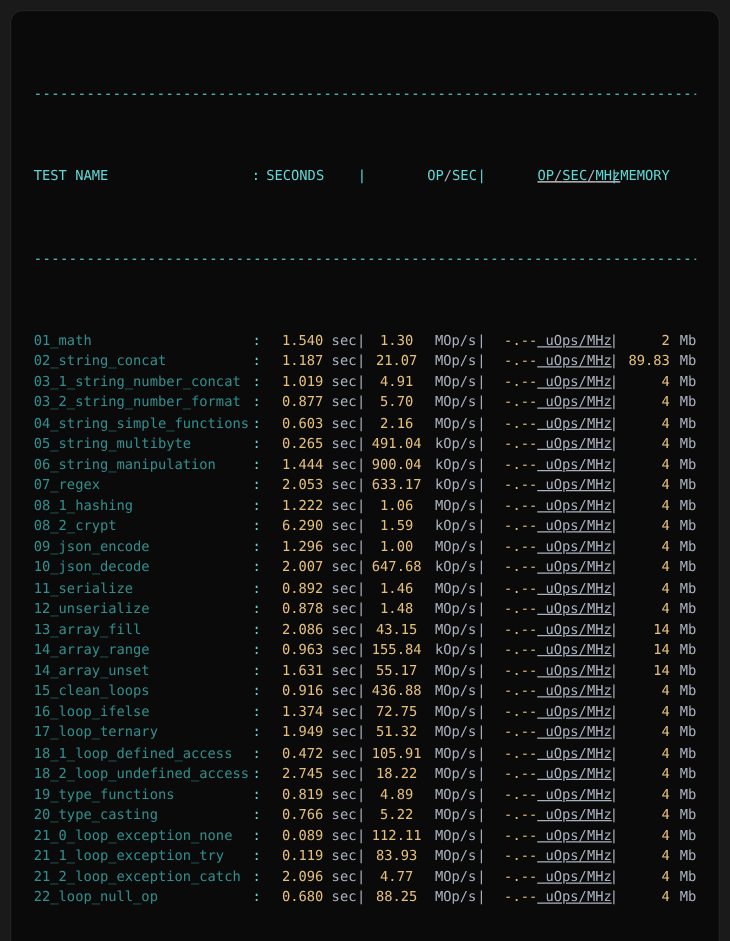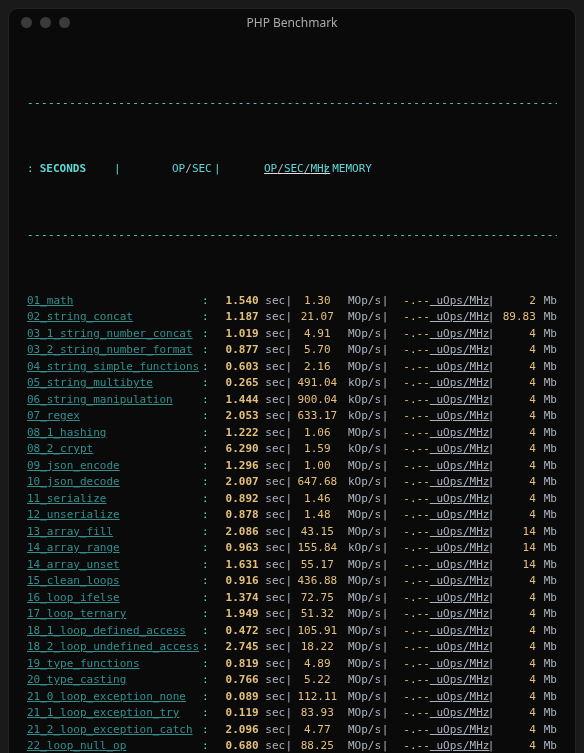--- a/index.html
+++ b/index.html
@@ -47,27 +47,27 @@
     color: #aaa;
     font-size: 12px;
     font-family: -apple-system, system-ui, sans-serif;
   }
   .term {
     padding: 8px 18px 4px 18px;
     white-space: pre;
   }
   .row { display: flex; }
   .cyan  { color: #5fd7d7; }
-  .teal  { color: #338f8f; text-decoration: underline; }
+  .teal  { color: #338f8f; }
   .yellow{ color: #e5c07b; }
   .gray  { color: #abb2bf; }
 
   .c-name  { width: 182px; display:inline-block; overflow:hidden; }
   .c-sep   { width: 12px;  display:inline-block; text-align:left; }
-  .c-secv  { width: 47px;  display:inline-block; text-align:right;font-weight:bold; }
+  .c-secv  { width: 47px;  display:inline-block; text-align:right; }
   .c-secu  { width: 28px;  display:inline-block; text-align:left; }
   .c-bar   { width: 8px;   display:inline-block; text-align:left; }
   .c-opv   { width: 50px;  display:inline-block; text-align:center; }
   .c-opu   { width: 42px;  display:inline-block; text-align:left; }
   .c-mhzv  { width: 42px;  display:inline-block; text-align:right; }
   .c-mhzu  { width: 58px;  display:inline-block; text-align:left;text-decoration:underline; }
   .c-memv  { width: 42px;  display:inline-block; text-align:right; }
   .c-memu  { width: 22px;  display:inline-block; text-align:right; }
 
   .hdr .c-secv, .hdr .c-opv, .hdr .c-mhzv, .hdr .c-memv { text-align:right; }
@@ -76,34 +76,27 @@
     color: #5fd7d7;
     letter-spacing: 0.4px;
     overflow: hidden;
     white-space: nowrap;
   }
 </style>
 </head>
 <body>
 
 <div class="window">
-  <div class="titlebar">
-    <div class="traffic">
-      <span></span>
-      <span></span>
-      <span></span>
-    </div>
-    <div class="title">PHP Benchmark</div>
-  </div>
 
   <div class="term">
 
     <div class="dashline">-----------------------------------------------------------------------------------------</div>
 
     <div class="row hdr">
+      <span class="c-name  cyan">TEST NAME</span>
       <span class="c-sep   cyan">:</span>
       <span class="c-secv  cyan">SECONDS</span>
       <span class="c-secu"> </span>
       <span class="c-bar   cyan">|</span>
       <span class="c-opv"> </span>
       <span class="c-opu"><span class="cyan">OP</span><span class="gray">/</span><span class="cyan">SEC</span></span>
       <span class="c-bar   cyan">|</span>
       <span class="c-mhzv"> </span>
       <span class="c-mhzu"><span class="cyan">OP</span><span class="gray">/</span><span class="cyan">SEC</span><span class="gray">/</span><span class="cyan">MHz</span></span>
       <span class="c-bar   cyan">|</span>

